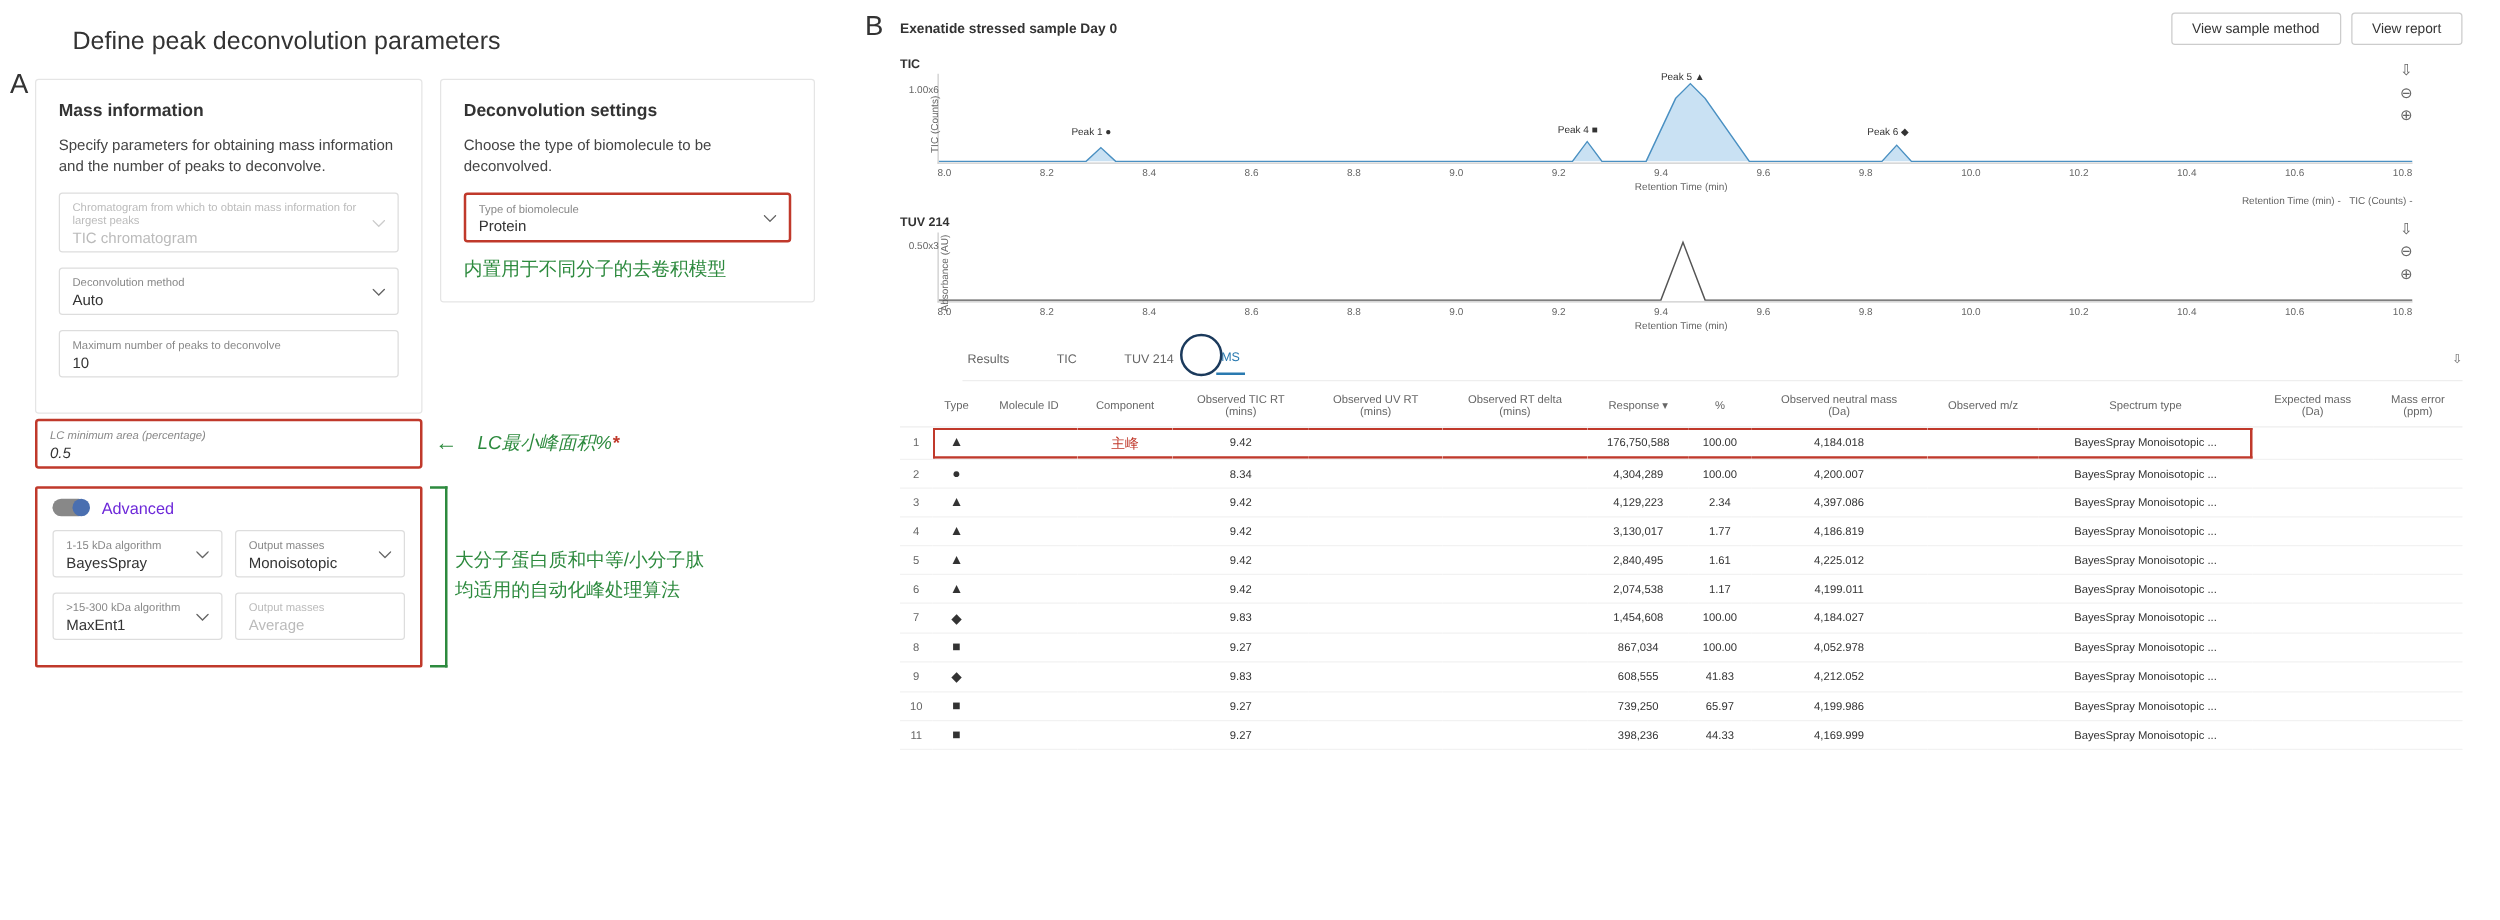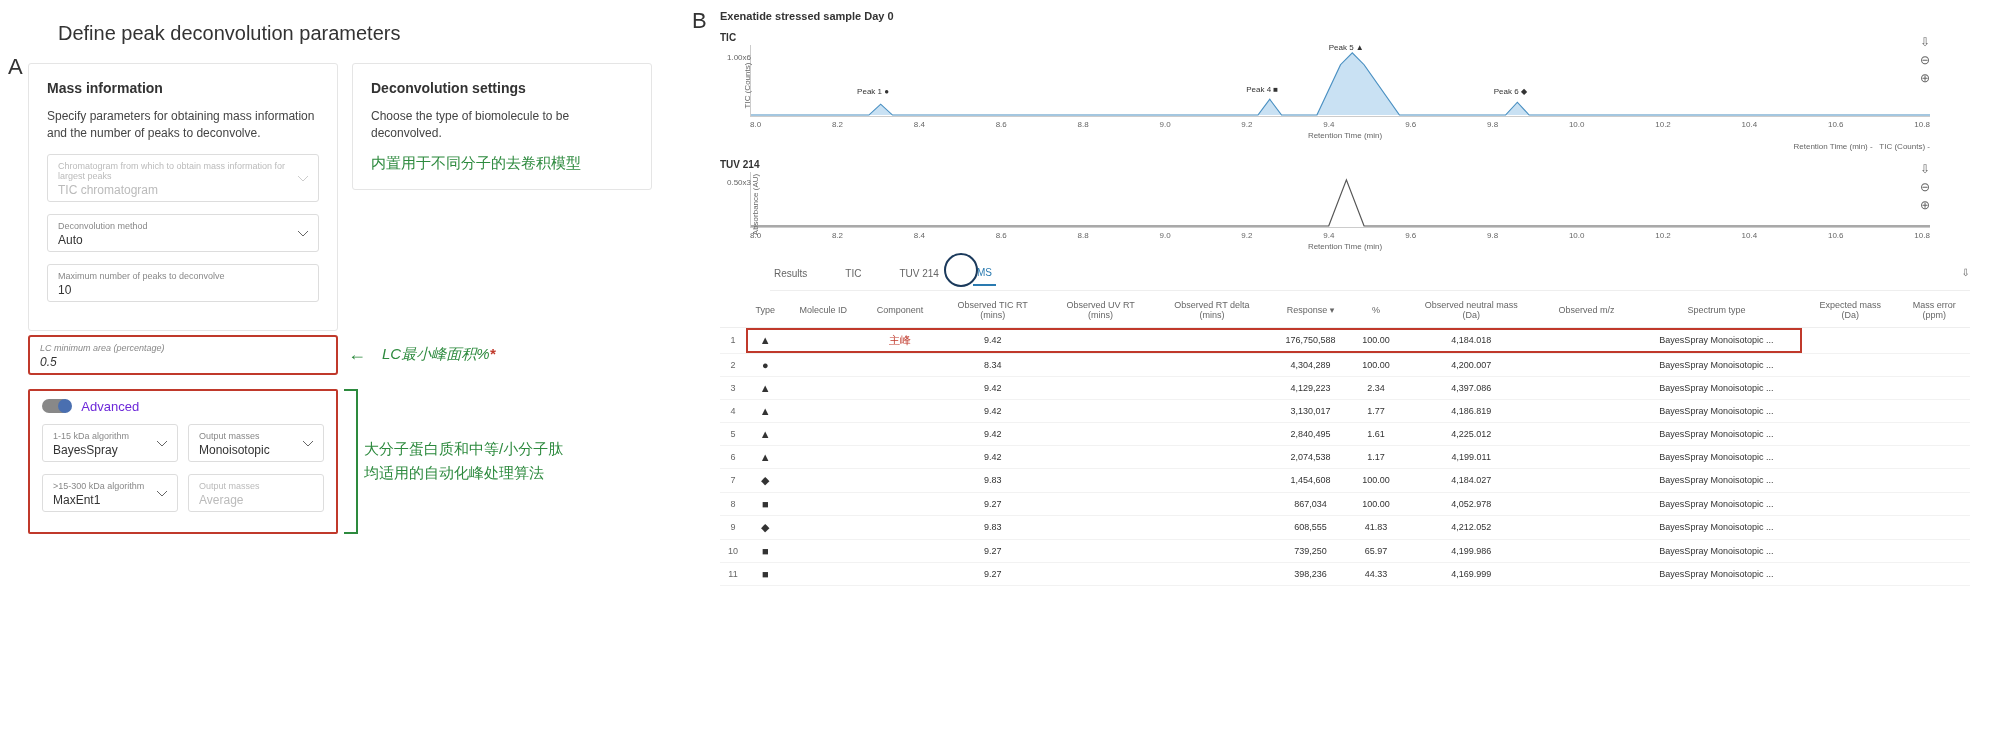--- a/index.html
+++ b/index.html
@@ -110,20 +110,27 @@
       <div class="field">
         <span class="field-label">Maximum number of peaks to deconvolve</span>
         <span class="field-value">10</span>
       </div>
     </div>
 
     <div class="col col-right" style="height:fit-content;">
       <div class="sect-title">Deconvolution settings</div>
       <div class="desc">Choose the type of biomolecule to be deconvolved.</div>
 
+      <div class="field red-box">
+        <span class="field-label">Type of biomolecule</span>
+        <span class="field-value">Protein</span>
+        <span class="caret"><svg viewBox="0 0 10 6">
+              <path d="M0 0 L5 5 L10 0" fill="none" stroke="#666"></path>
+            </svg></span>
+      </div>
       <div class="green-ann" style="margin-top:6px;">内置用于不同分子的去卷积模型</div>
     </div>
   </div>
 
   <div style="display:flex; align-items:center; gap:10px; margin-top:4px;font-style:italic;">
     <div class="field red-box" style="width:310px; margin-bottom:0;">
       <span class="field-label">LC minimum area (percentage)</span>
       <span class="field-value">0.5</span>
     </div>
     <span class="arrow-left">←</span>
@@ -168,20 +175,24 @@
     </div>
     <div class="green-bracket"></div>
     <div class="green-ann" style="align-self:center; white-space:pre-line; line-height:1.6;">大分子蛋白质和中等/小分子肽
 均适用的自动化峰处理算法</div>
   </div>
 </div>
 
 <div class="panel-B">
   <div class="b-header">
     <div class="b-title">Exenatide stressed sample Day 0</div>
+    <div class="b-buttons">
+      <button class="btn">View sample method</button>
+      <button class="btn">View report</button>
+    </div>
   </div>
 
   <div class="chart-block">
     <div class="chart-title">TIC</div>
     <div class="chart" style="position:relative;">
       <span class="y-axis-label">TIC (Counts)</span>
       <span style="position:absolute; left:-24px; top:8px; font-size:8px; color:#666;">1.00x6</span>
       <div class="tool-icons">
         <span>⇩</span>
         <span>⊖</span>

